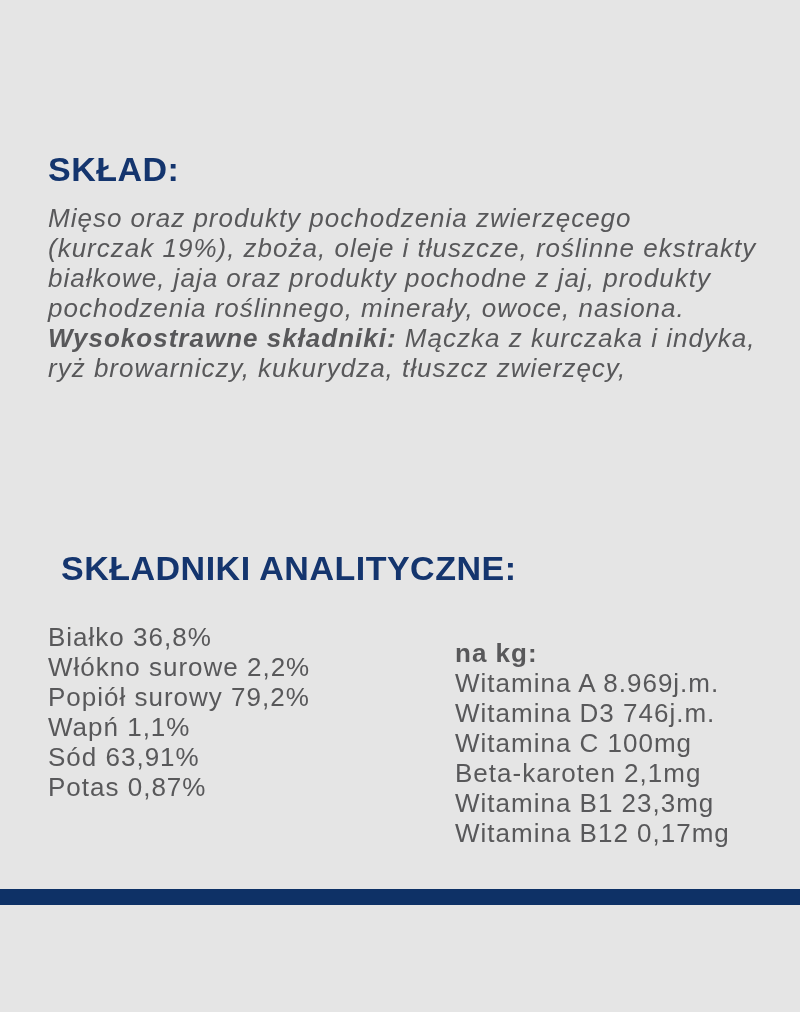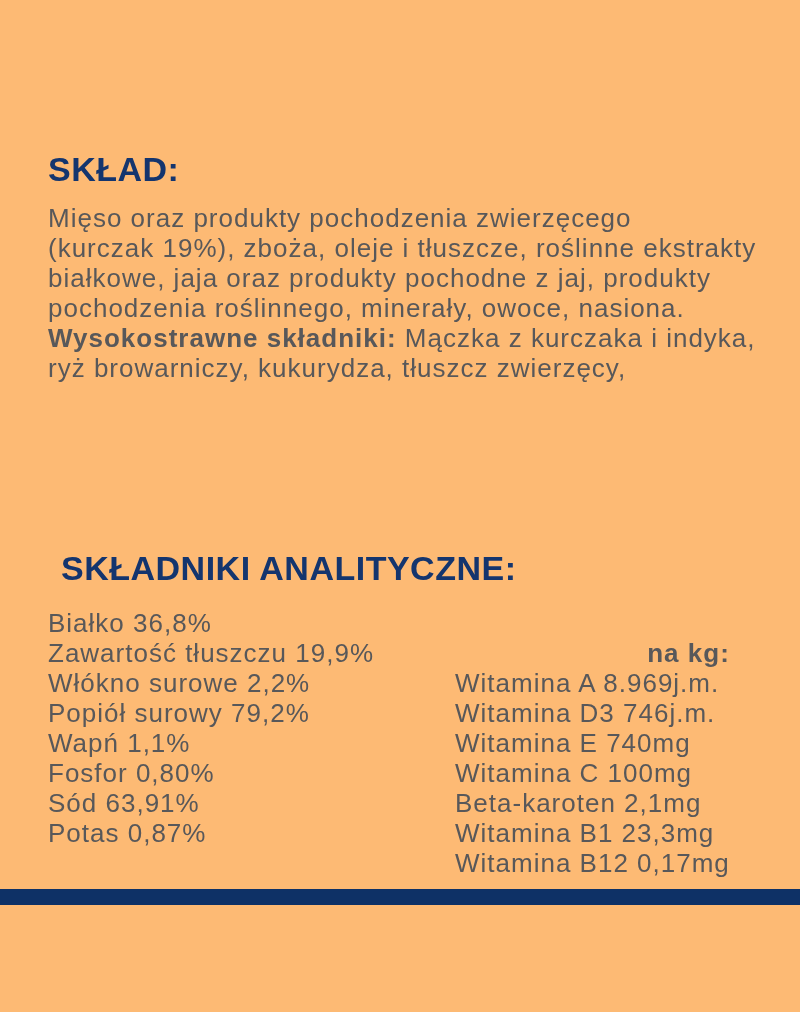--- a/index.html
+++ b/index.html
@@ -10,21 +10,21 @@
     width: 800px;
     height: 1012px;
     background: #ffffff;
     font-family: "Liberation Sans", sans-serif;
     position: relative;
     overflow: hidden;
   }
   .page {
     position: absolute;
     inset: 0;
-    background: #fdba74;
+    background: #e5e5e5;
   }
   .heading {
     position: absolute;
     left: 48px;
     color: #14356e;
     font-size: 34px;
     font-weight: bold;
     letter-spacing: 0.5px;
     white-space: nowrap;
   }
@@ -35,32 +35,32 @@
     color: #58585a;
     font-size: 26px;
     line-height: 30px;
     letter-spacing: 1px;
   }
   .para {
     position: absolute;
     left: 48px;
     top: 203px;
   }
-  .para .line { white-space: nowrap; height: 30px; }
-  .bold { font-weight: bold; text-align: right; }
+  .para .line { white-space: nowrap; height: 30px; font-style: italic; }
+  .bold { font-weight: bold; }
 
   .columns {
     position: absolute;
     top: 608px;
     left: 0;
     width: 800px;
   }
   .col {
     position: absolute;
-    top: 0;
+    top: 14px;
   }
   .col .row { white-space: nowrap; height: 30px; }
   #left-col { left: 48px; }
   #right-col { left: 455px; top: 30px; }
 
   .footer-bar {
     position: absolute;
     left: 0;
     top: 889px;
     width: 800px;
@@ -82,33 +82,30 @@
     <div class="line">pochodzenia roślinnego, minerały, owoce, nasiona.</div>
     <div class="line"><span class="bold">Wysokostrawne składniki:</span><span> Mączka z kurczaka i indyka,</span></div>
     <div class="line">ryż browarniczy, kukurydza, tłuszcz zwierzęcy,</div>
   </div>
 
   <div class="heading" id="analytical-heading">SKŁADNIKI ANALITYCZNE:</div>
 
   <div class="columns">
     <div class="col body-text" id="left-col">
       <div class="row">Białko 36,8%</div>
-      <div class="row">Zawartość tłuszczu 19,9%</div>
       <div class="row">Włókno surowe 2,2%</div>
       <div class="row">Popiół surowy 79,2%</div>
       <div class="row">Wapń 1,1%</div>
-      <div class="row">Fosfor 0,80%</div>
       <div class="row">Sód 63,91%</div>
       <div class="row">Potas 0,87%</div>
     </div>
     <div class="col body-text" id="right-col">
       <div class="row bold">na kg:</div>
       <div class="row">Witamina A 8.969j.m.</div>
       <div class="row">Witamina D3 746j.m.</div>
-      <div class="row">Witamina E 740mg</div>
       <div class="row">Witamina C 100mg</div>
       <div class="row">Beta-karoten 2,1mg</div>
       <div class="row">Witamina B1 23,3mg</div>
       <div class="row">Witamina B12 0,17mg</div>
     </div>
   </div>
 
   <div class="footer-bar"></div>
 
 </div>

